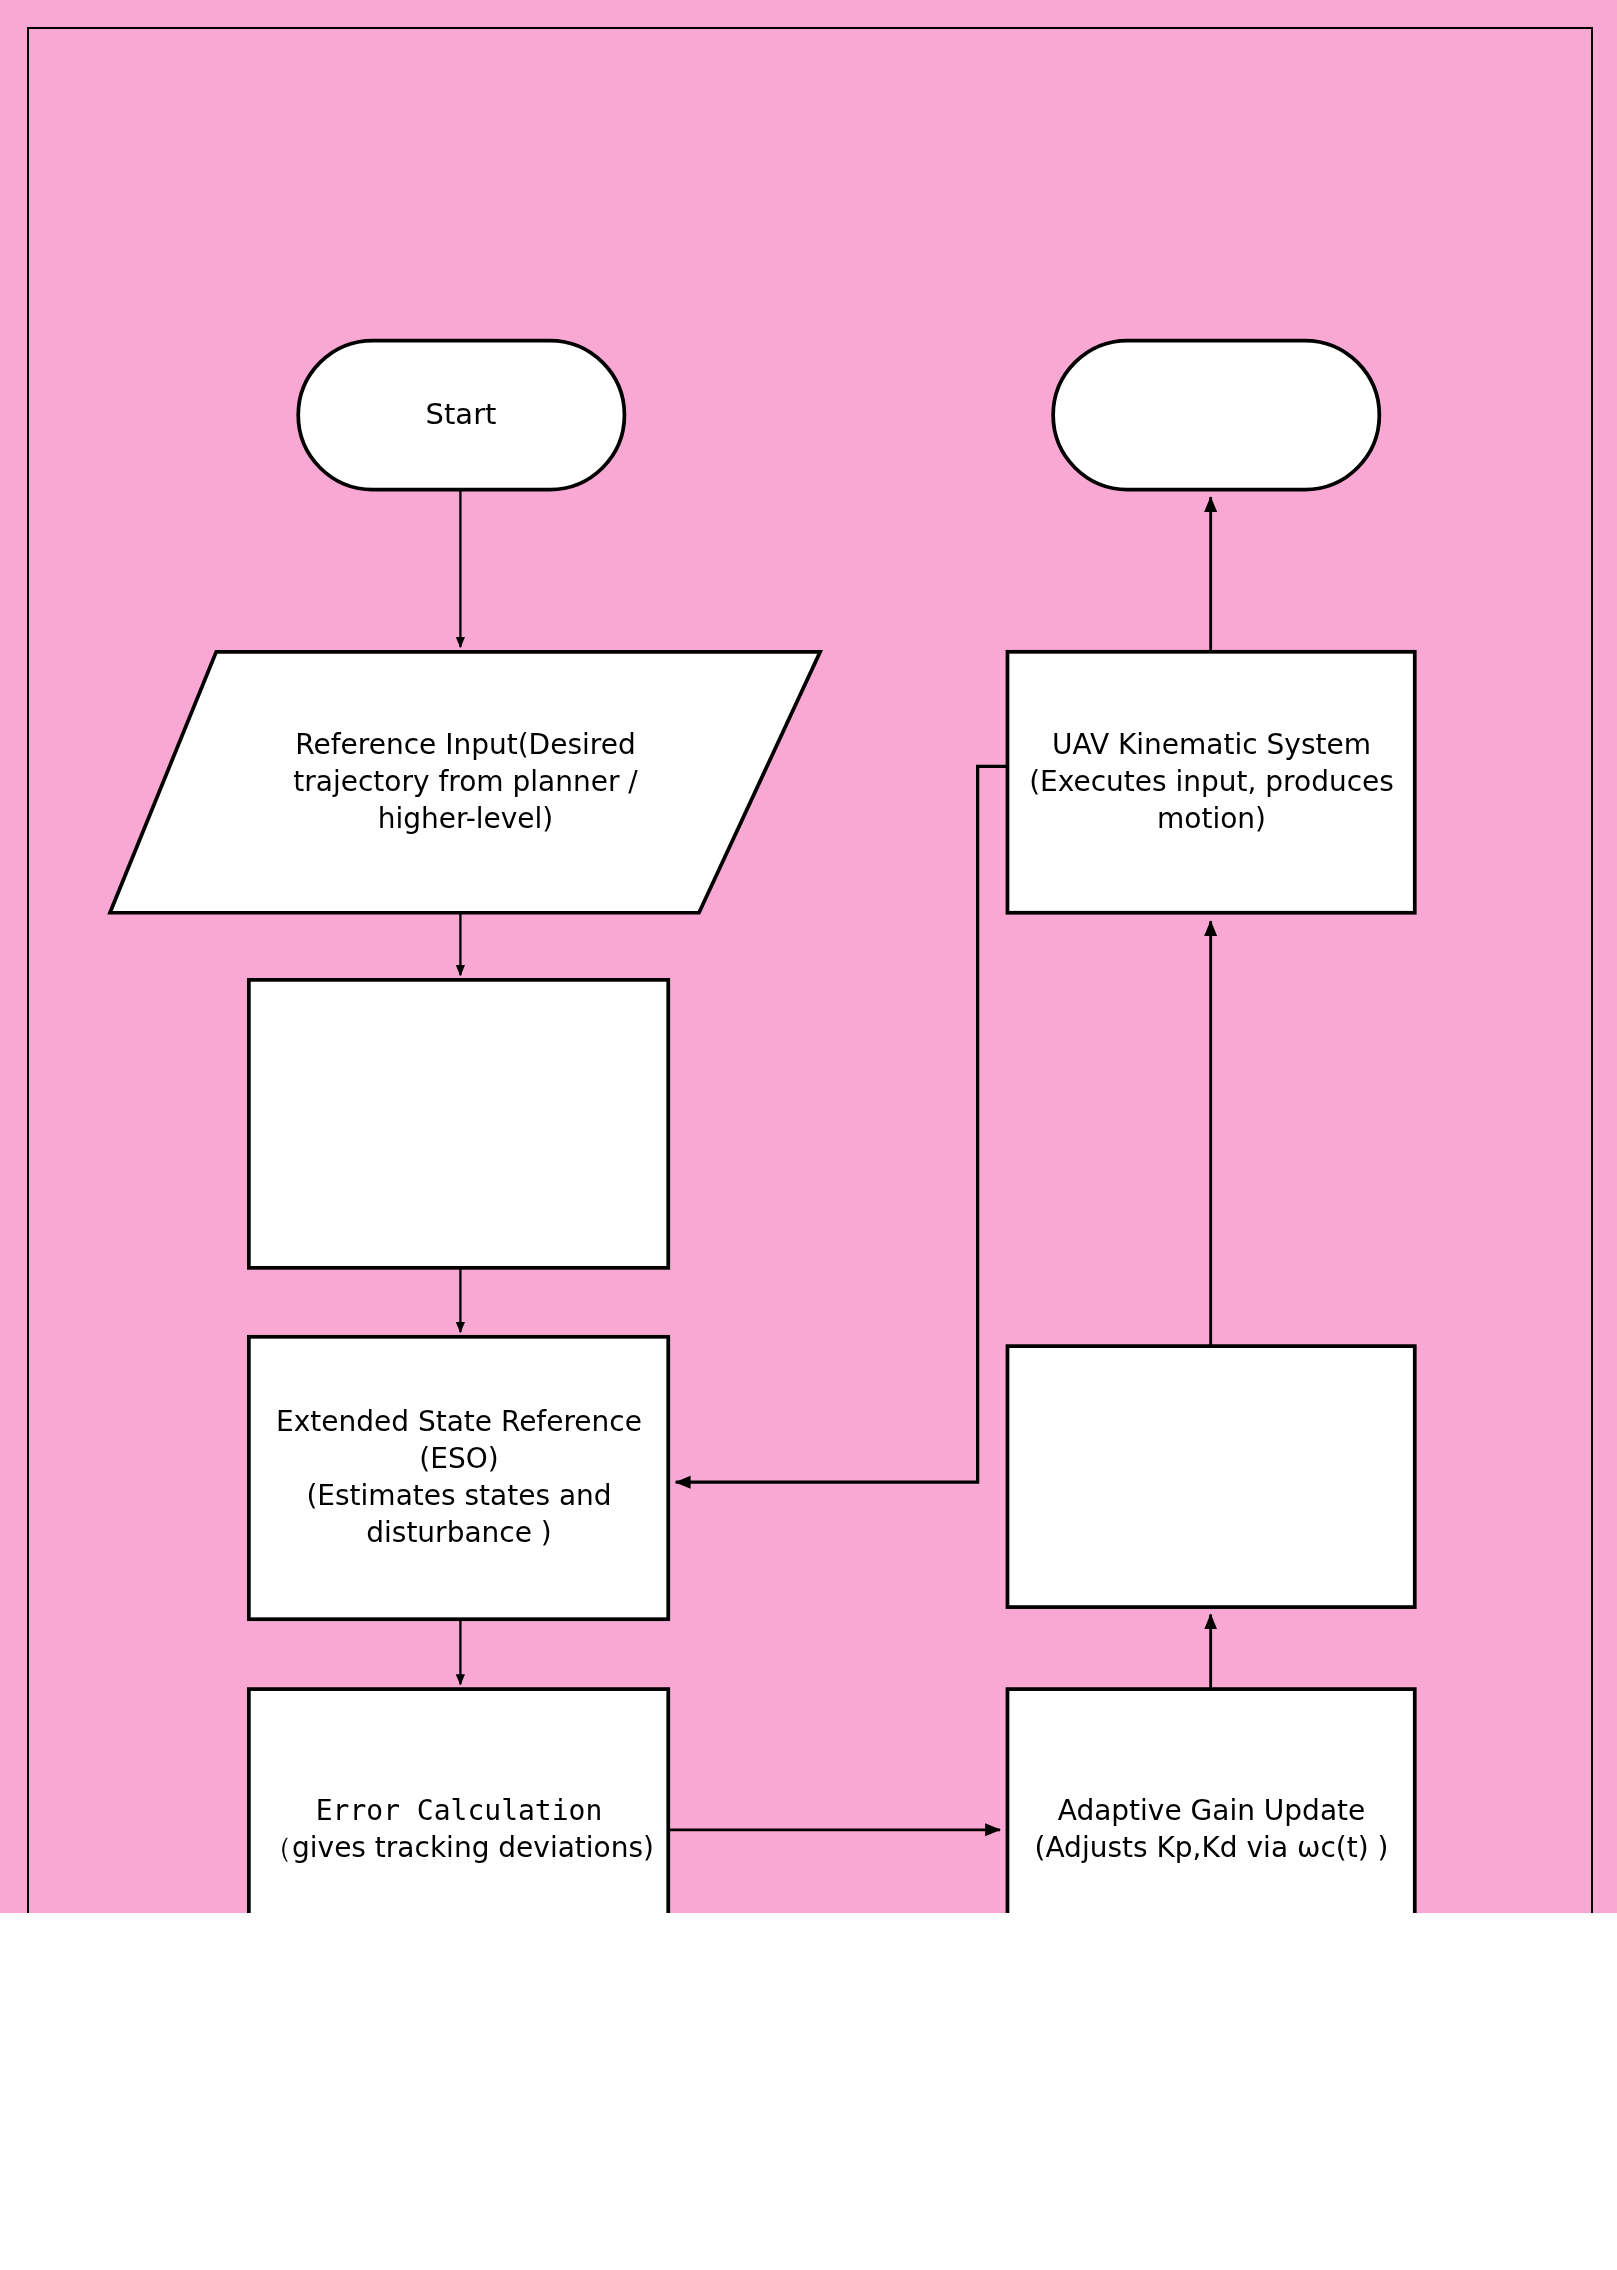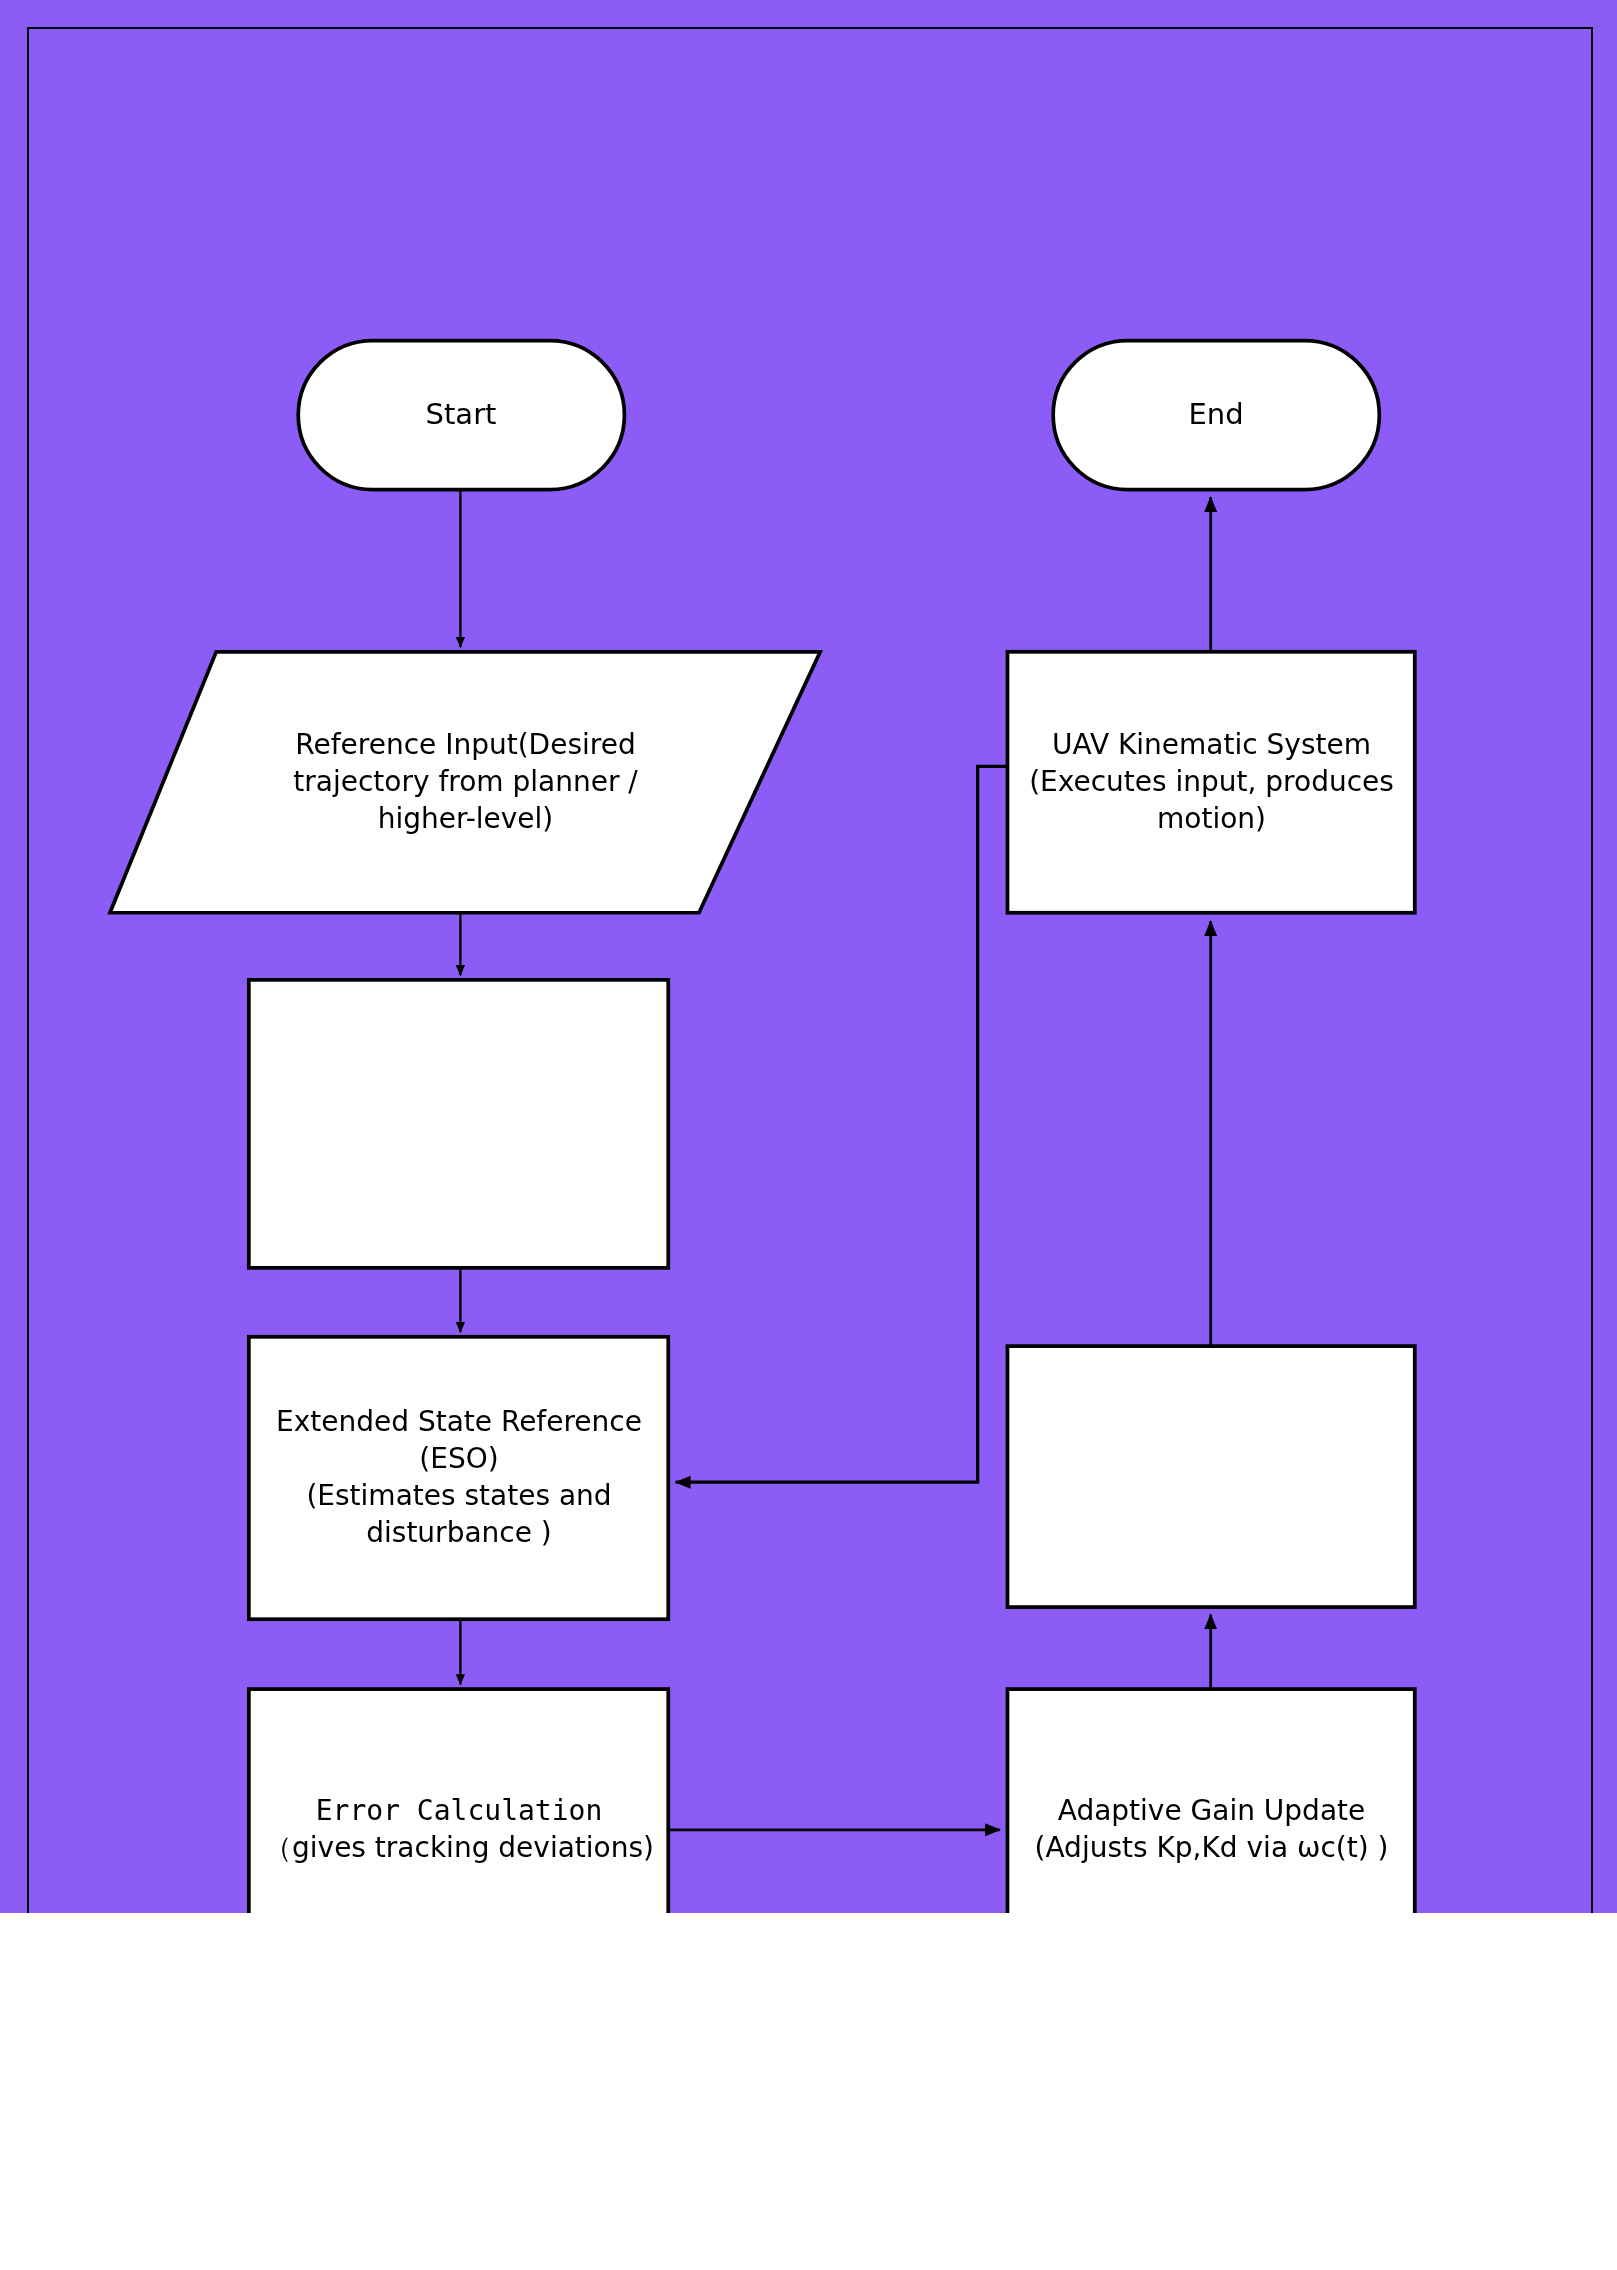--- a/index.html
+++ b/index.html
@@ -7,21 +7,21 @@
     padding: 0;
     background: #ffffff;
   }
   body {
     font-family: "DejaVu Sans", sans-serif;
   }
   #canvas {
     position: relative;
     width: 1617px;
     height: 1913px;
-    background: #8b5cf6;
+    background: #f9a8d4;
     overflow: hidden;
   }
   #page-border {
     position: absolute;
     left: 27px;
     top: 27px;
     width: 1566px;
     height: 2216px;
     border: 2.8px solid #000000;
     box-sizing: border-box;
@@ -104,21 +104,20 @@
 
     <line x1="1299" y1="1444" x2="1299" y2="988" stroke="#000000" stroke-width="3" marker-end="url(#arrowThick)"></line>
 
     <line x1="1299" y1="699" x2="1299" y2="533" stroke="#000000" stroke-width="3" marker-end="url(#arrowThick)"></line>
 
     <path d="M 1081 822 L 1049 822 L 1049 1590 L 725 1590" fill="none" stroke="#000000" stroke-width="3.5" marker-end="url(#arrowThick)"></path>
   </svg>
 
   <div class="node-label terminal-label" style="left:298px; top:340px; width:326px; height:149px;">Start</div>
 
-  <div class="node-label terminal-label" style="left:1053px; top:340px; width:326px; height:149px;">End</div>
 
   <div class="node-label box-label" style="left:186px; top:652px; width:559px; height:261px;">Reference Input(Desired
 trajectory from  planner /
 higher-level)</div>
 
 
   <div class="node-label box-label" style="left:241px; top:1337px; width:436px; height:282px;">Extended State Reference (ESO)
 (Estimates states and
 disturbance )</div>
 

